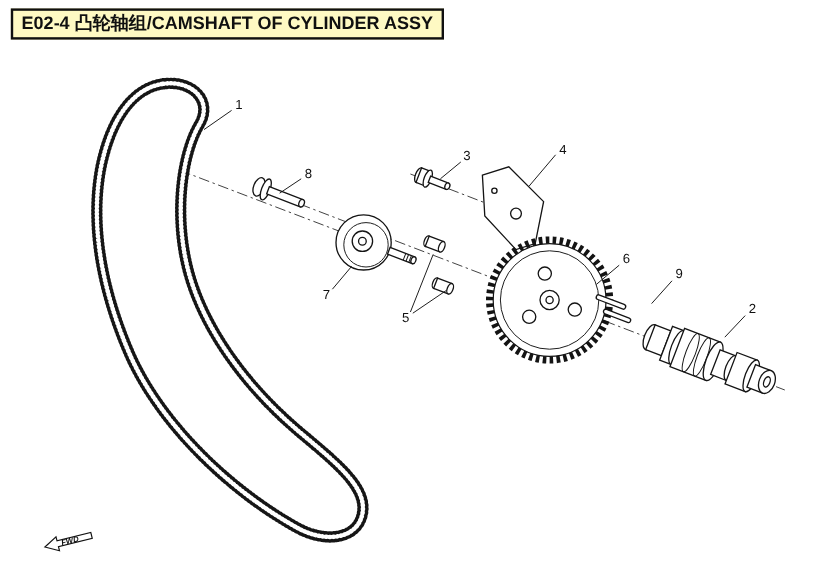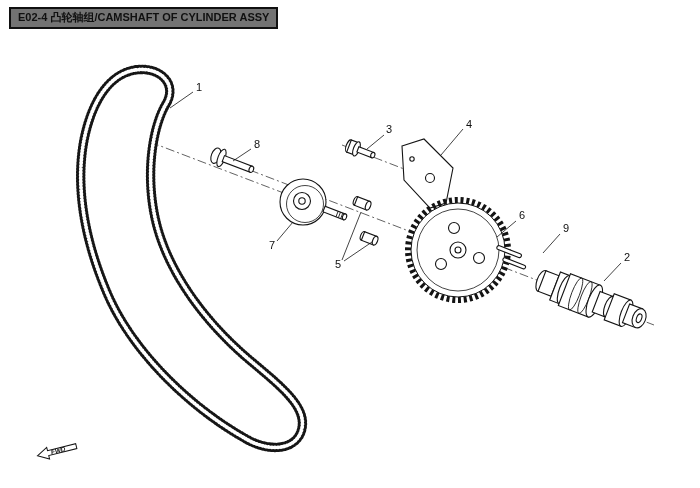--- a/index.html
+++ b/index.html
@@ -3,23 +3,23 @@
 <meta charset="utf-8">
 <style>
   html,body{margin:0;padding:0;}
   body{
     width:700px;height:488px;position:relative;overflow:hidden;
     background:#ffffff;
     font-family:"Liberation Sans","DejaVu Sans",sans-serif;
   }
   .title-box{
     position:absolute;top:7px;left:9px;z-index:3;
-    border:2px solid #101010;background:#737373;
+    border:2px solid #101010;background:#fef9c3;
     padding:1px 7px 2px 7px;
-    font-size:11px;font-weight:bold;color:#101010;white-space:nowrap;
+    font-size:15px;font-weight:bold;color:#101010;white-space:nowrap;
   }
   svg.diagram{position:absolute;top:0;left:0;}
   .part{fill:#ffffff;stroke:#141414;stroke-width:1.1;}
   .thin{fill:none;stroke:#141414;stroke-width:0.8;}
   .cl{fill:none;stroke:#3a3a3a;stroke-width:0.8;stroke-dasharray:9 3 2 3;}
   .leader{stroke:#141414;stroke-width:0.8;}
   text.callout{font:11px "Liberation Sans","DejaVu Sans",sans-serif;fill:#101010;text-anchor:middle;}
   text.fwd{font:italic bold 6.5px "Liberation Sans","DejaVu Sans",sans-serif;fill:#101010;}
 </style>
 </head>

